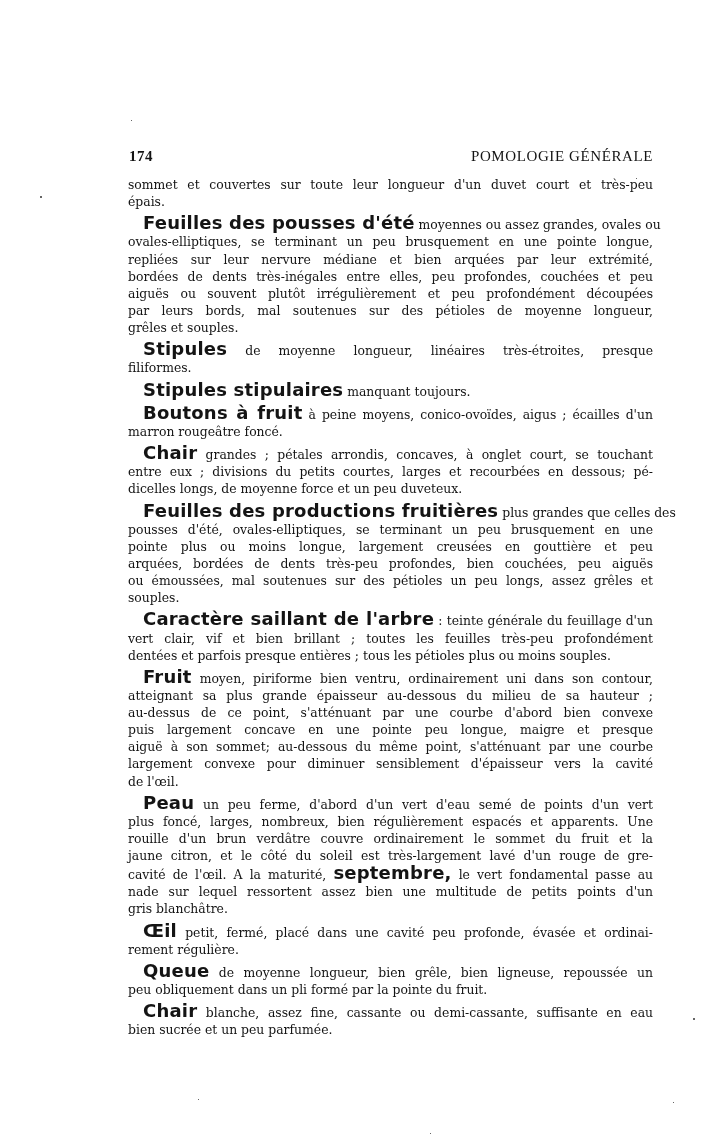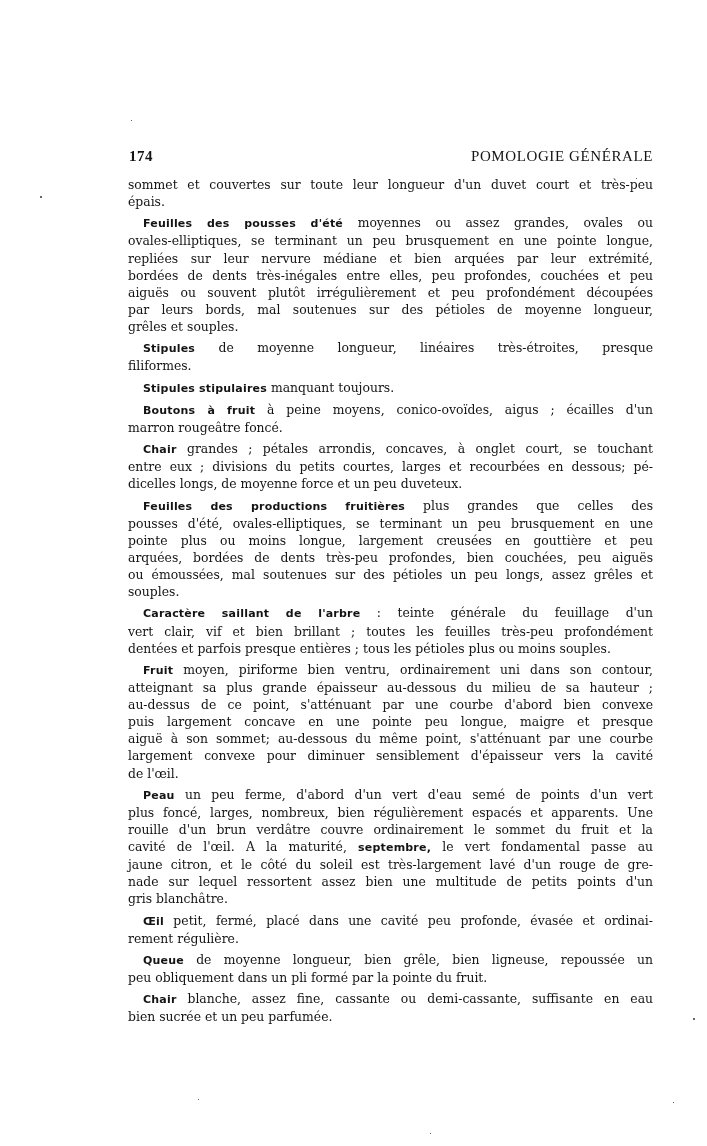--- a/index.html
+++ b/index.html
@@ -10,21 +10,21 @@
             font-family: "Liberation Serif", serif; font-size: 15px; }
   .page-number { position: absolute; left: 0; top: 0; font-weight: bold; letter-spacing: 0.5px; }
   .running-title { position: absolute; left: 0; right: 0; text-align: right; top: 0; letter-spacing: 0.6px; }
   .body { position: absolute; top: 176px; left: 128px; width: 525px;
           font-family: "DejaVu Serif", serif; font-size: 12.4px; line-height: 17.1px; }
   .para { margin: 0 0 4.2px 0; text-align: justify; }
   .para .line { display: block; text-align: justify; text-align-last: justify; white-space: nowrap; }
   .para .line.last { text-align-last: left; }
   .para .line.first { padding-left: 15px; }
   .para .line.cont { padding-left: 0; }
-  .term { font-family: "DejaVu Sans", sans-serif; font-weight: bold; font-size: 11px; letter-spacing: 0.2px; }
+  .term { font-family: "DejaVu Sans", sans-serif; font-weight: bold; font-size: 18px; letter-spacing: 0.2px; }
   .speck { position: absolute; width: 2px; height: 2px; background: #333; border-radius: 1px; }
 </style>
 </head>
 <body>
 
 <div class="page">
 
   <div class="header">
     <span class="page-number">174</span>
     <span class="running-title">POMOLOGIE GÉNÉRALE</span>
@@ -79,22 +79,22 @@
         <span class="line cont">au-dessus de ce point, s'atténuant par une courbe d'abord bien convexe</span>
         <span class="line cont">puis largement concave en une pointe peu longue, maigre et presque</span>
         <span class="line cont">aiguë à son sommet; au-dessous du même point, s'atténuant par une courbe</span>
         <span class="line cont">largement convexe pour diminuer sensiblement d'épaisseur vers la cavité</span>
         <span class="line cont last">de l'œil.</span>
       </div>
       <div class="para">
         <span class="line first"><span class="term">Peau</span> un peu ferme, d'abord d'un vert d'eau semé de points d'un vert</span>
         <span class="line cont">plus foncé, larges, nombreux, bien régulièrement espacés et apparents. Une</span>
         <span class="line cont">rouille d'un brun verdâtre couvre ordinairement le sommet du fruit et la</span>
+        <span class="line cont">jaune citron, et le côté du soleil est très-largement lavé d'un rouge de gre-</span>
         <span class="line cont">cavité de l'œil. A la maturité, <span class="term">septembre,</span> le vert fondamental passe au</span>
-        <span class="line cont">jaune citron, et le côté du soleil est très-largement lavé d'un rouge de gre-</span>
         <span class="line cont">nade sur lequel ressortent assez bien une multitude de petits points d'un</span>
         <span class="line cont last">gris blanchâtre.</span>
       </div>
       <div class="para">
         <span class="line first"><span class="term">Œil</span> petit, fermé, placé dans une cavité peu profonde, évasée et ordinai-</span>
         <span class="line cont last">rement régulière.</span>
       </div>
       <div class="para">
         <span class="line first"><span class="term">Queue</span> de moyenne longueur, bien grêle, bien ligneuse, repoussée un</span>
         <span class="line cont last">peu obliquement dans un pli formé par la pointe du fruit.</span>

